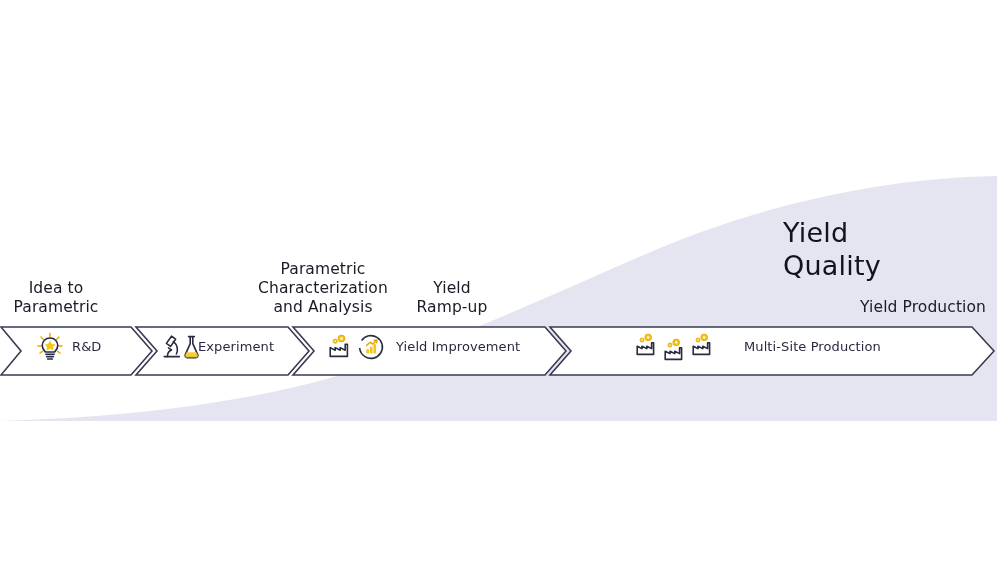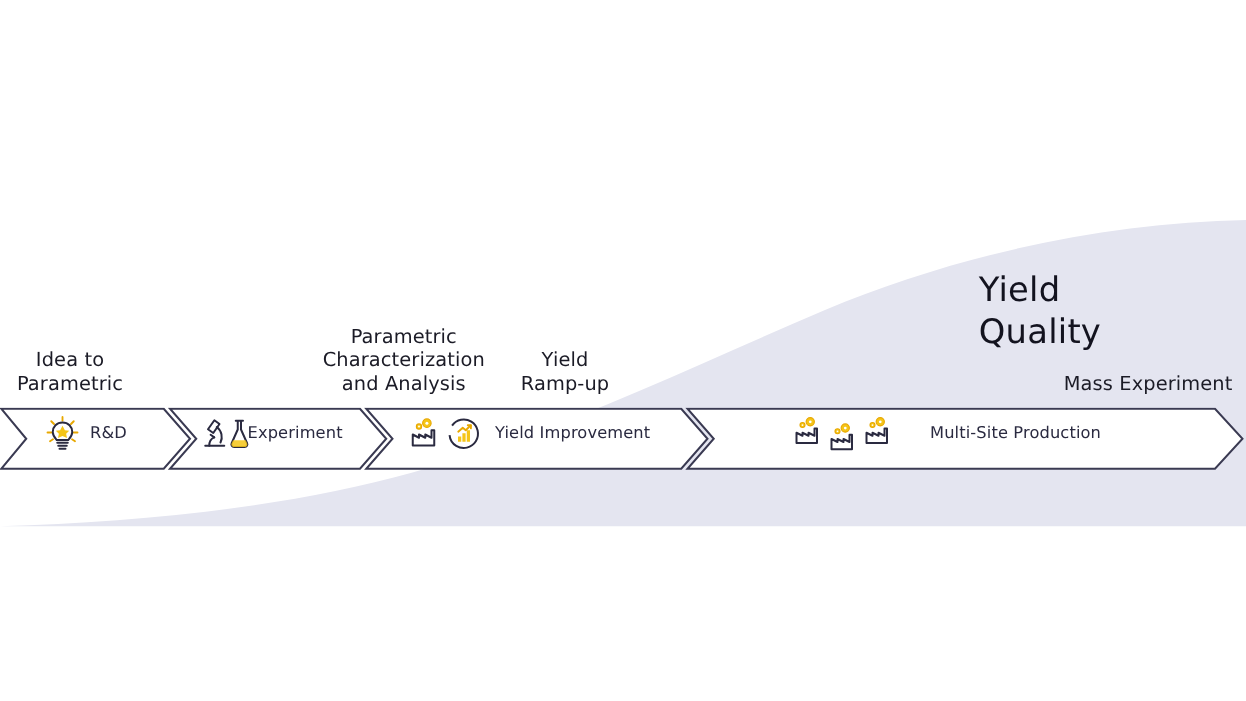--- a/index.html
+++ b/index.html
@@ -109,21 +109,21 @@
   <div class="stage-label" id="label-idea">Idea to
 Parametric</div>
 
   <div class="stage-label" id="label-param">Parametric
 Characterization
 and Analysis</div>
 
   <div class="stage-label" id="label-ramp">Yield
 Ramp-up</div>
 
-  <div class="stage-label" id="label-mass">Mass Experiment</div>
+  <div class="stage-label" id="label-mass">Yield Production</div>
 
   <svg id="process-bar" viewBox="0 0 997 50" width="997" height="50">
 
     <path d="M 1,1 L 131,1 L 152,25 L 131,49 L 1,49 L 21,25 Z" fill="#ffffff" stroke="#3a3a52" stroke-width="1.6" stroke-linejoin="miter"></path>
 
     <path d="M 136,1 L 288,1 L 309,25 L 288,49 L 136,49 L 157,25 Z" fill="#ffffff" stroke="#3a3a52" stroke-width="1.6" stroke-linejoin="miter"></path>
 
     <path d="M 293,1 L 545,1 L 566,25 L 545,49 L 293,49 L 314,25 Z" fill="#ffffff" stroke="#3a3a52" stroke-width="1.6" stroke-linejoin="miter"></path>
 
     <path d="M 550,1 L 972,1 L 994,25 L 972,49 L 550,49 L 571,25 Z" fill="#ffffff" stroke="#3a3a52" stroke-width="1.6" stroke-linejoin="miter"></path>

